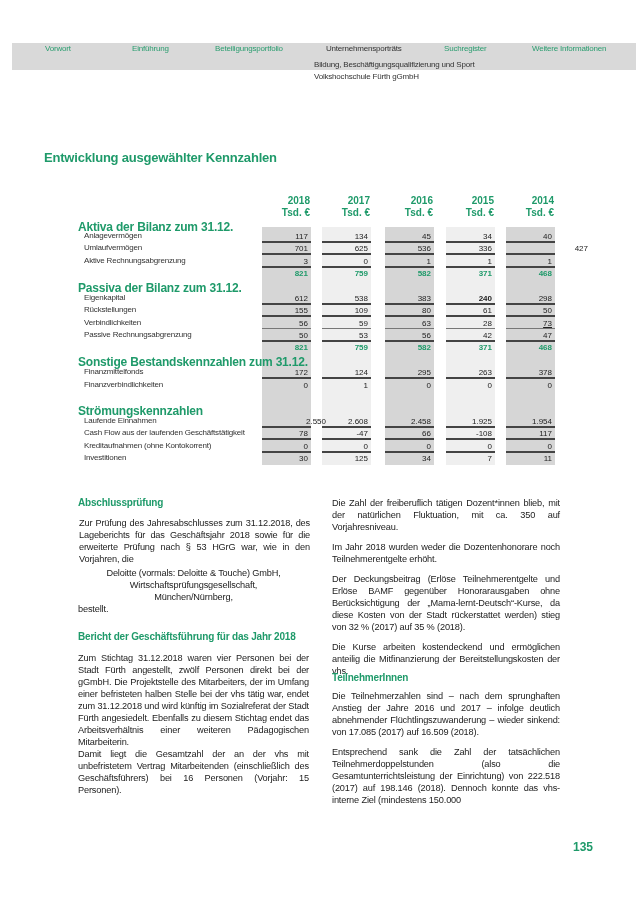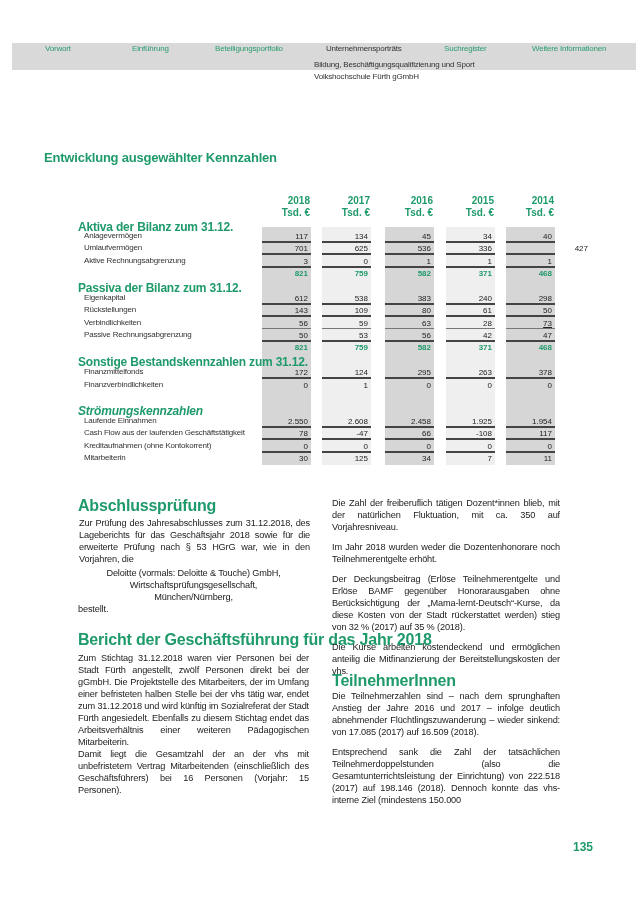--- a/index.html
+++ b/index.html
@@ -22,21 +22,21 @@
   .col-bg.dark { background: #d6d6d6; }
   .col-bg.light { background: #efefef; }
   .yr, .unit { position: absolute; font-size: 10px; color: #1f9a6a; font-weight: bold; text-align: right; width: 48px; }
   .unit { font-weight: bold; }
   .sec { position: absolute; left: 78px; font-size: 12px; font-weight: bold; color: #1f9a6a; white-space: nowrap; letter-spacing: -0.2px; }
   .lbl { position: absolute; left: 84px; font-size: 8px; color: #333; white-space: nowrap; letter-spacing: -0.2px; }
   .cell { position: absolute; font-size: 8px; color: #222; text-align: right; width: 46px; height: 11px; line-height: 11px; }
   .cell.total { color: #1f9a6a; font-weight: bold; }
   .rule { position: absolute; height: 0; border-top: 2px solid #444; }
   .rule.thin { border-top: 1.5px solid #777; }
-  .txt-head { position: absolute; font-size: 16px; font-weight: bold; color: #1f9a6a; white-space: nowrap; letter-spacing: -0.2px; }
+  .txt-head { position: absolute; font-size: 10px; font-weight: bold; color: #1f9a6a; white-space: nowrap; letter-spacing: -0.2px; }
   .para {
     position: absolute; font-size: 9.2px; line-height: 12px; color: #222; text-align: justify; margin: 0; letter-spacing: -0.15px;
   }
   .para.center { text-align: center; }
   .pageno { position: absolute; left: 573px; top: 840px; font-size: 12px; font-weight: bold; color: #1f9a6a; }
 </style>
 </head>
 <body>
 
 <div class="nav">
@@ -108,26 +108,26 @@
     <div class="cell total" style="left: 446px; top: 268px;">371</div>
     <div class="cell total" style="left: 506px; top: 268px;">468</div>
     <div class="sec" style="top: 281px;">Passiva der Bilanz zum 31.12.</div>
     <div class="lbl" style="top: 293px;">Eigenkapital</div>
     <div class="cell" style="left: 262px; top: 293px;">612</div>
     <div class="rule" style="left: 262px; top: 303px; width: 49px;"></div>
     <div class="cell" style="left: 322px; top: 293px;">538</div>
     <div class="rule" style="left: 322px; top: 303px; width: 49px;"></div>
     <div class="cell" style="left: 385px; top: 293px;">383</div>
     <div class="rule" style="left: 385px; top: 303px; width: 49px;"></div>
-    <div class="cell" style="left: 446px; top: 293px;">240</div>
+    <div class="cell" style="left: 446px; top: 293px; font-weight: bold;">240</div>
     <div class="rule" style="left: 446px; top: 303px; width: 49px;"></div>
     <div class="cell" style="left: 506px; top: 293px;">298</div>
     <div class="rule" style="left: 506px; top: 303px; width: 49px;"></div>
     <div class="lbl" style="top: 305px;">Rückstellungen</div>
-    <div class="cell" style="left: 262px; top: 305px;">143</div>
+    <div class="cell" style="left: 262px; top: 305px;">155</div>
     <div class="rule" style="left: 262px; top: 315px; width: 49px;"></div>
     <div class="cell" style="left: 322px; top: 305px;">109</div>
     <div class="rule" style="left: 322px; top: 315px; width: 49px;"></div>
     <div class="cell" style="left: 385px; top: 305px;">80</div>
     <div class="rule" style="left: 385px; top: 315px; width: 49px;"></div>
     <div class="cell" style="left: 446px; top: 305px;">61</div>
     <div class="rule" style="left: 446px; top: 315px; width: 49px;"></div>
     <div class="cell" style="left: 506px; top: 305px;">50</div>
     <div class="rule" style="left: 506px; top: 315px; width: 49px;"></div>
     <div class="lbl" style="top: 318px;">Verbindlichkeiten</div>
@@ -168,23 +168,23 @@
     <div class="cell" style="left: 446px; top: 367px;">263</div>
     <div class="rule" style="left: 446px; top: 377px; width: 49px;"></div>
     <div class="cell" style="left: 506px; top: 367px;">378</div>
     <div class="rule" style="left: 506px; top: 377px; width: 49px;"></div>
     <div class="lbl" style="top: 380px;">Finanzverbindlichkeiten</div>
     <div class="cell" style="left: 262px; top: 380px;">0</div>
     <div class="cell" style="left: 322px; top: 380px;">1</div>
     <div class="cell" style="left: 385px; top: 380px;">0</div>
     <div class="cell" style="left: 446px; top: 380px;">0</div>
     <div class="cell" style="left: 506px; top: 380px;">0</div>
-    <div class="sec" style="top: 404px; font-style: italic;">Strömungskennzahlen</div>
+    <div class="sec" style="top: 404px;">Strömungskennzahlen</div>
     <div class="lbl" style="top: 416px; text-align: center;">Laufende Einnahmen</div>
-    <div class="cell" style="left: 262px; top: 416px;">2.550</div>
+    <div class="cell" style="left: 262px; top: 416px; padding-left: 18px;">2.550</div>
     <div class="rule" style="left: 262px; top: 426px; width: 49px;"></div>
     <div class="cell" style="left: 322px; top: 416px;">2.608</div>
     <div class="rule" style="left: 322px; top: 426px; width: 49px;"></div>
     <div class="cell" style="left: 385px; top: 416px;">2.458</div>
     <div class="rule" style="left: 385px; top: 426px; width: 49px;"></div>
     <div class="cell" style="left: 446px; top: 416px;">1.925</div>
     <div class="rule" style="left: 446px; top: 426px; width: 49px;"></div>
     <div class="cell" style="left: 506px; top: 416px;">1.954</div>
     <div class="rule" style="left: 506px; top: 426px; width: 49px;"></div>
     <div class="lbl" style="top: 428px;">Cash Flow aus der laufenden Geschäftstätigkeit</div>
@@ -202,21 +202,21 @@
     <div class="cell" style="left: 262px; top: 441px;">0</div>
     <div class="rule" style="left: 262px; top: 451px; width: 49px;"></div>
     <div class="cell" style="left: 322px; top: 441px;">0</div>
     <div class="rule" style="left: 322px; top: 451px; width: 49px;"></div>
     <div class="cell" style="left: 385px; top: 441px;">0</div>
     <div class="rule" style="left: 385px; top: 451px; width: 49px;"></div>
     <div class="cell" style="left: 446px; top: 441px;">0</div>
     <div class="rule" style="left: 446px; top: 451px; width: 49px;"></div>
     <div class="cell" style="left: 506px; top: 441px;">0</div>
     <div class="rule" style="left: 506px; top: 451px; width: 49px;"></div>
-    <div class="lbl" style="top: 453px;">Mitarbeiterin</div>
+    <div class="lbl" style="top: 453px;">Investitionen</div>
     <div class="cell" style="left: 262px; top: 453px;">30</div>
     <div class="cell" style="left: 322px; top: 453px;">125</div>
     <div class="cell" style="left: 385px; top: 453px;">34</div>
     <div class="cell" style="left: 446px; top: 453px;">7</div>
     <div class="cell" style="left: 506px; top: 453px;">11</div>
   </div>
 
 <div class="txt-head" style="left:78px;top:497px">Abschlussprüfung</div>
 <p class="para" style="left:79px;top:517px;width:231px">Zur Prüfung des Jahresabschlusses zum 31.12.2018, des Lageberichts für das Geschäftsjahr 2018 sowie für die erweiterte Prüfung nach § 53 HGrG war, wie in den Vorjahren, die</p>
 <p class="para center" style="left:78px;top:567px;width:231px">Deloitte (vormals: Deloitte &amp; Touche) GmbH,</p>

